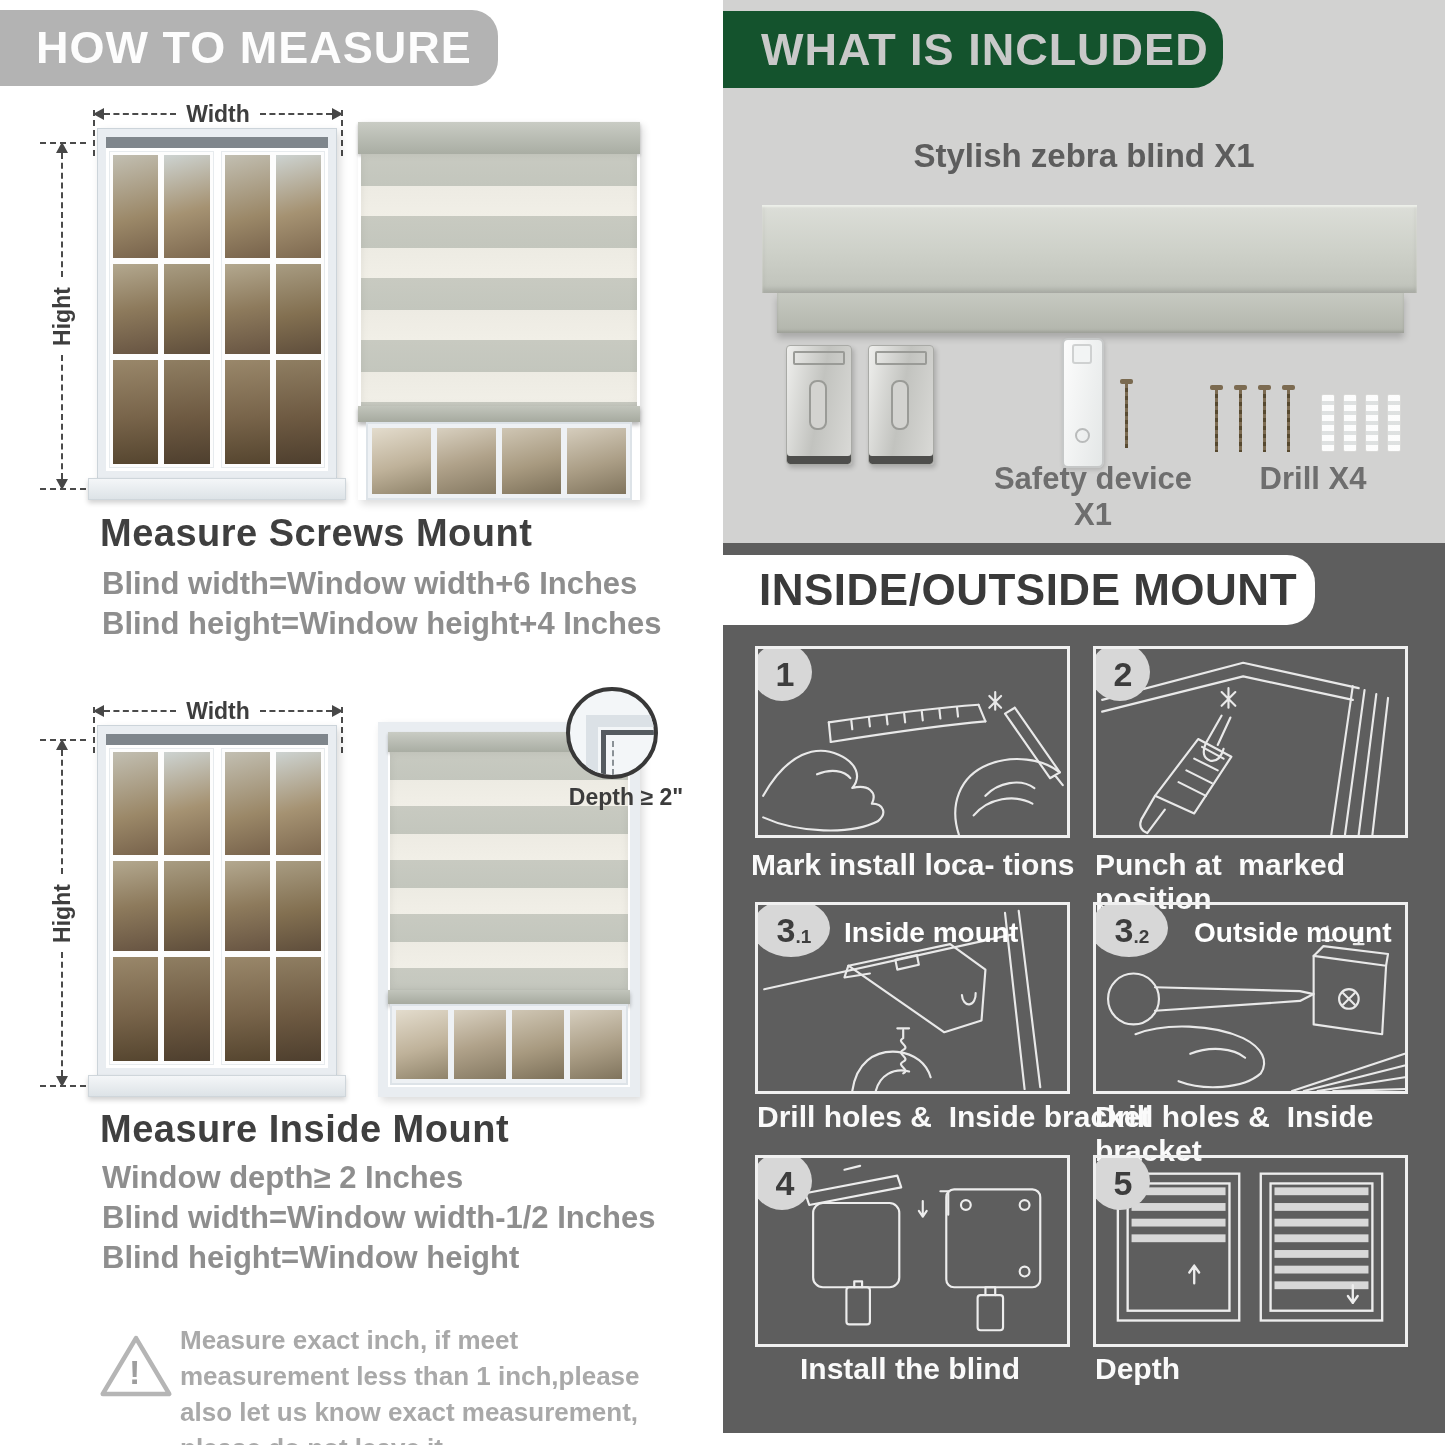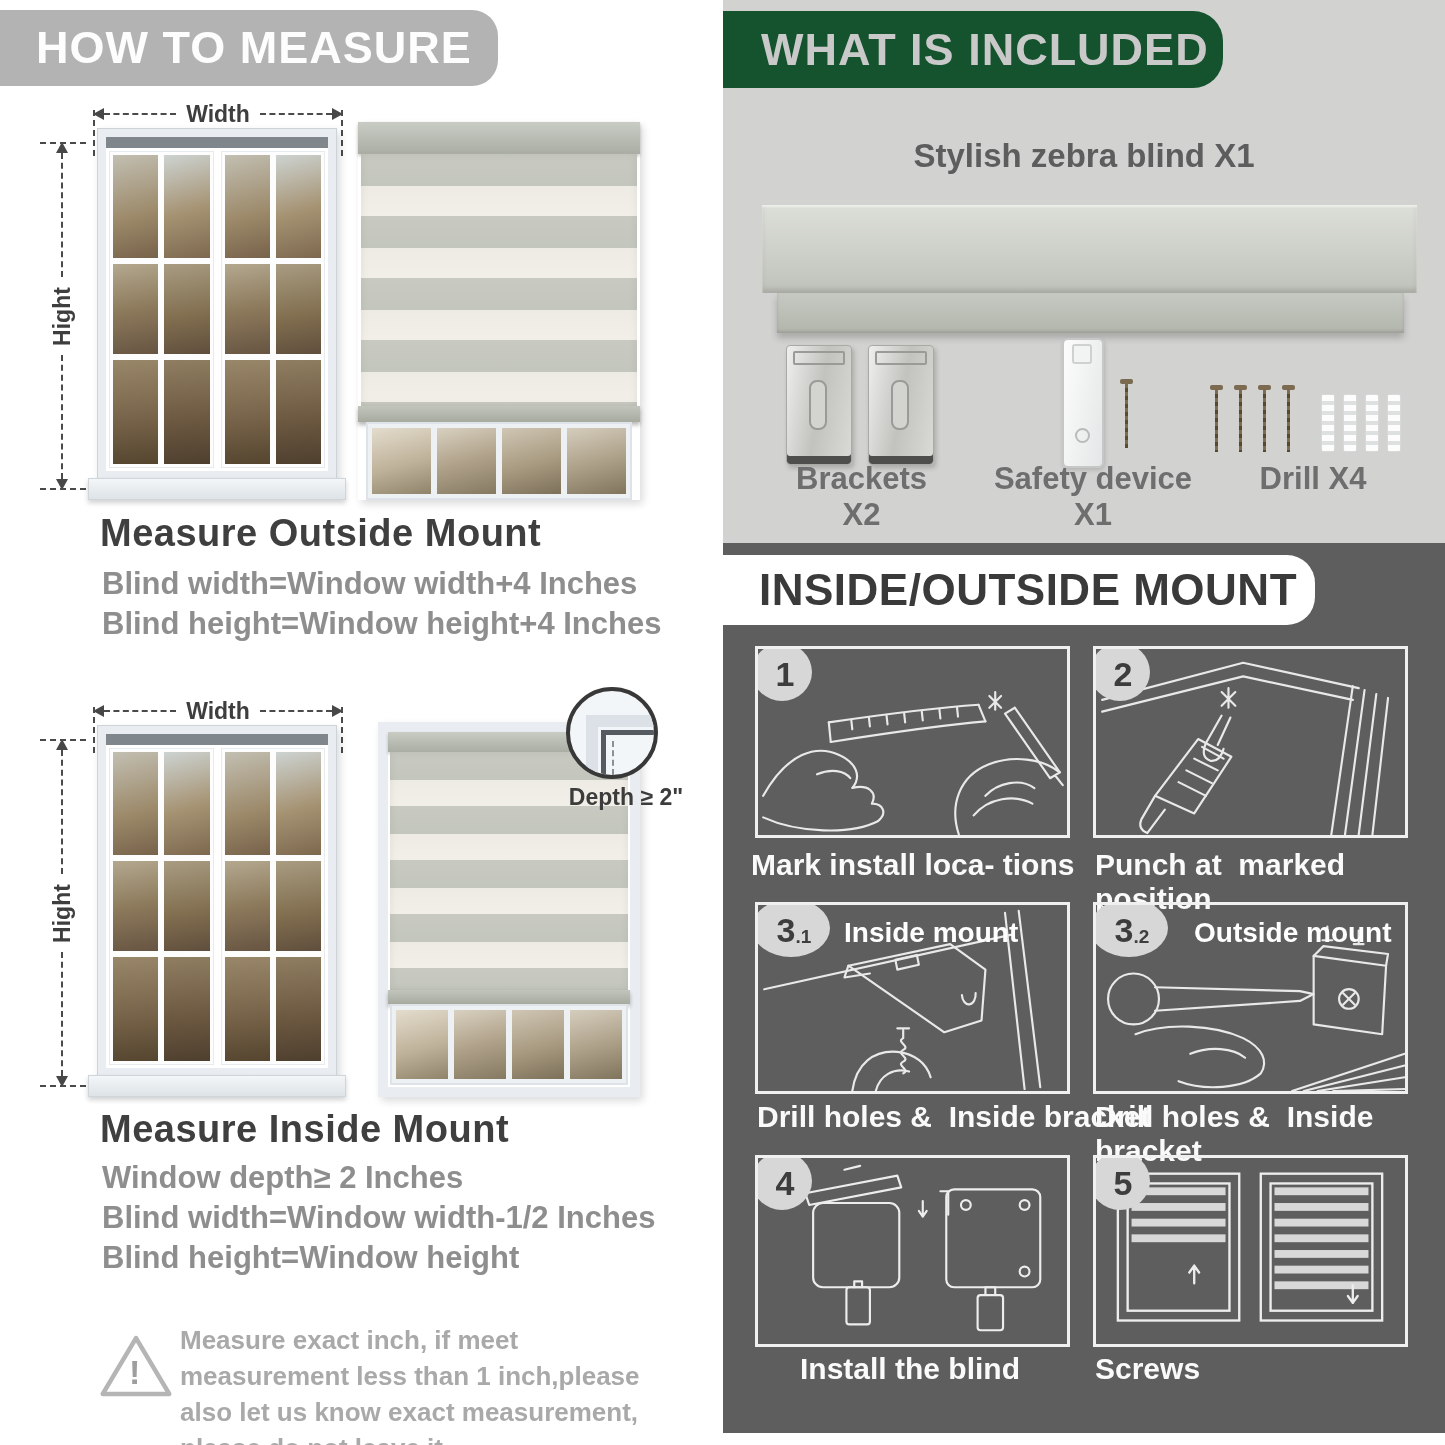--- a/index.html
+++ b/index.html
@@ -168,22 +168,22 @@
     <div class="zebra" style="left:3px;right:3px;top:32px;height:252px;"></div>
     <div class="botrail" style="top:284px;height:16px;"></div>
     <div class="uwin" style="left:8px;right:8px;top:300px;bottom:0;">
       <div class="upane a"></div>
       <div class="upane b"></div>
       <div class="upane c"></div>
       <div class="upane d"></div>
     </div>
   </div>
 
-  <div class="abs mtitle" style="left:100px;top:512px;">Measure Outside Mount</div>
-  <div class="abs mline" style="left:102px;top:566px;">Blind width=Window width+4 Inches</div>
+  <div class="abs mtitle" style="left:100px;top:512px;">Measure Screws Mount</div>
+  <div class="abs mline" style="left:102px;top:566px;">Blind width=Window width+6 Inches</div>
   <div class="abs mline" style="left:102px;top:606px;">Blind height=Window height+4 Inches</div>
 
   <div class="abs mw" style="left:93px;top:701px;width:250px;">
     <span class="endtickv" style="left:0;"></span>
     <span class="endtickv" style="right:0;"></span>
     <span class="tri-l"></span>
     <span class="seg"></span>
     <span class="lbl">Width</span>
     <span class="seg"></span>
     <span class="tri-r"></span>
@@ -271,21 +271,20 @@
 
     <div class="screw" style="left:492px;top:390px;height:62px;"></div>
     <div class="screw" style="left:516px;top:390px;height:62px;"></div>
     <div class="screw" style="left:540px;top:390px;height:62px;"></div>
     <div class="screw" style="left:564px;top:390px;height:62px;"></div>
     <div class="anchor" style="left:598px;top:394px;"></div>
     <div class="anchor" style="left:620px;top:394px;"></div>
     <div class="anchor" style="left:642px;top:394px;"></div>
     <div class="anchor" style="left:664px;top:394px;"></div>
 
-    <div class="itemlabel" style="left:56px;width:165px;">Brackets X2</div>
     <div class="itemlabel" style="left:262px;width:216px;">Safety device X1</div>
     <div class="itemlabel" style="left:512px;width:156px;">Drill X4</div>
   </div>
 
   <div class="abs rbot">
     <div class="rheader2">INSIDE/OUTSIDE MOUNT</div>
 
     <div class="step-frame" style="left:32px;top:103px;">
       <div class="badge">
           <span>1</span>
@@ -422,16 +421,16 @@
             <rect x="182" y="62" width="96" height="8"></rect>
             <rect x="182" y="78" width="96" height="8"></rect>
             <rect x="182" y="94" width="96" height="8"></rect>
             <rect x="182" y="110" width="96" height="8"></rect>
             <rect x="182" y="126" width="96" height="8"></rect>
           </g>
           <path d="M262 130 v18 m0 0 l-5 -7 m5 7 l5 -7" stroke-linecap="round"></path>
         </g>
       </svg>
     </div>
-    <div class="step-cap" style="left:372px;top:809px;">Screws</div>
+    <div class="step-cap" style="left:372px;top:809px;">Depth</div>
   </div>
 
 </div>
 
 </body></html>

